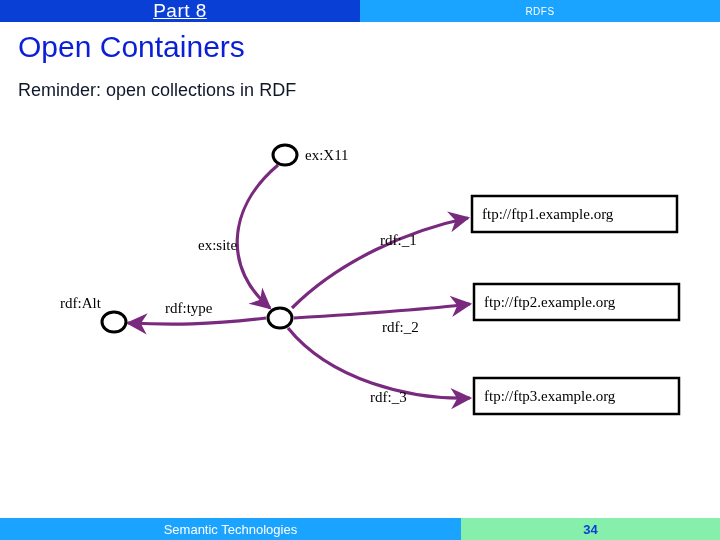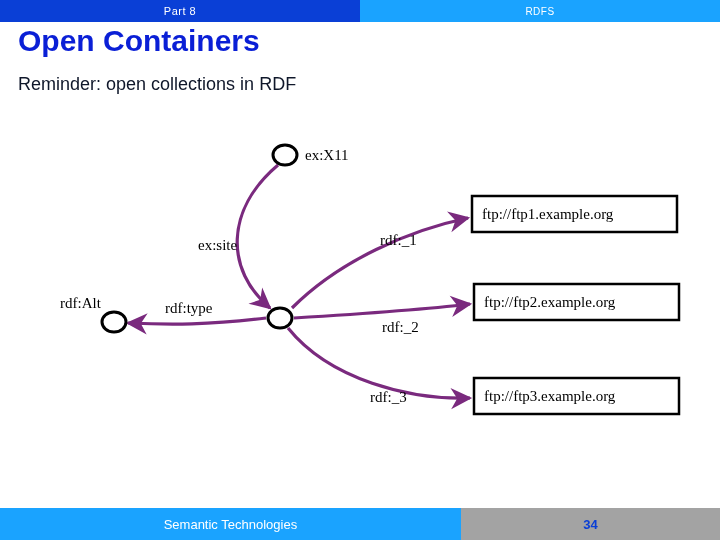--- a/index.html
+++ b/index.html
@@ -1,39 +1,39 @@
 <!DOCTYPE html>
 <html><head>
 <meta charset="utf-8">
 <style>
   * { margin: 0; padding: 0; box-sizing: border-box; }
   html, body { width: 720px; height: 540px; font-family: Arial, Helvetica, sans-serif; background: #fff; overflow: hidden; }
 
   .header { display: flex; width: 720px; height: 22px; }
-  .header-left { width: 50%; background: #0a3fd6; color: #fff; font-size: 11px; display: flex; align-items: center; justify-content: center; letter-spacing: .5px; }
+  .header-left { width: 50%; background: #0a3fd6; color: #fff; font-size: 19px; display: flex; align-items: center; justify-content: center; letter-spacing: .5px; text-decoration: underline; }
   .header-right { width: 50%; background: #1aa3ff; color: #fff; font-size: 10px; display: flex; align-items: center; justify-content: center; letter-spacing: .5px; }
 
-  .title { color: #0a1fd6; font-weight: 700; font-size: 30px; padding: 2px 18px 10px; }
+  .title { color: #0a1fd6; font-weight: 400; font-size: 30px; padding: 8px 18px 10px; }
   .subtitle { color: #0f172a; font-size: 18px; padding: 6px 18px 0; }
 
   .diagram { position: absolute; left: 0; top: 100px; width: 720px; height: 400px; }
 
   svg { position: absolute; left: 0; top: 0; }
 
   .node-circle { stroke: #000; stroke-width: 3; fill: #fff; }
   .node-rect { stroke: #000; stroke-width: 2.5; fill: #fff; }
   .edge { stroke: #7a2a7e; stroke-width: 3.2; fill: none; }
   .arrowhead { fill: #7a2a7e; }
   .edge-label { font-family: "Comic Sans MS", "Segoe Script", cursive; font-size: 15px; fill: #000; }
   .node-label { font-family: "Comic Sans MS", "Segoe Script", cursive; font-size: 15px; fill: #000; }
   .literal-label { font-family: "Comic Sans MS", "Segoe Script", cursive; font-size: 15px; fill: #000; }
 
-  .footer { position: absolute; left: 0; bottom: 0; width: 720px; height: 32px; display: flex; }
+  .footer { position: absolute; left: 0; bottom: 0; width: 720px; height: 22px; display: flex; }
   .footer-left { width: 64%; background: #1aa3ff; color: #fff; font-size: 13px; display: flex; align-items: center; justify-content: center; }
-  .footer-right { width: 36%; background: #a3a3a3; color: #0a3fd6; font-size: 13px; font-weight: 700; display: flex; align-items: center; justify-content: center; }
+  .footer-right { width: 36%; background: #86efac; color: #0a3fd6; font-size: 13px; font-weight: 700; display: flex; align-items: center; justify-content: center; }
 </style>
 </head>
 <body>
 
 <div class="header">
   <div class="header-left">Part 8</div>
   <div class="header-right">RDFS</div>
 </div>
 
 <h1 class="title">Open Containers</h1>

